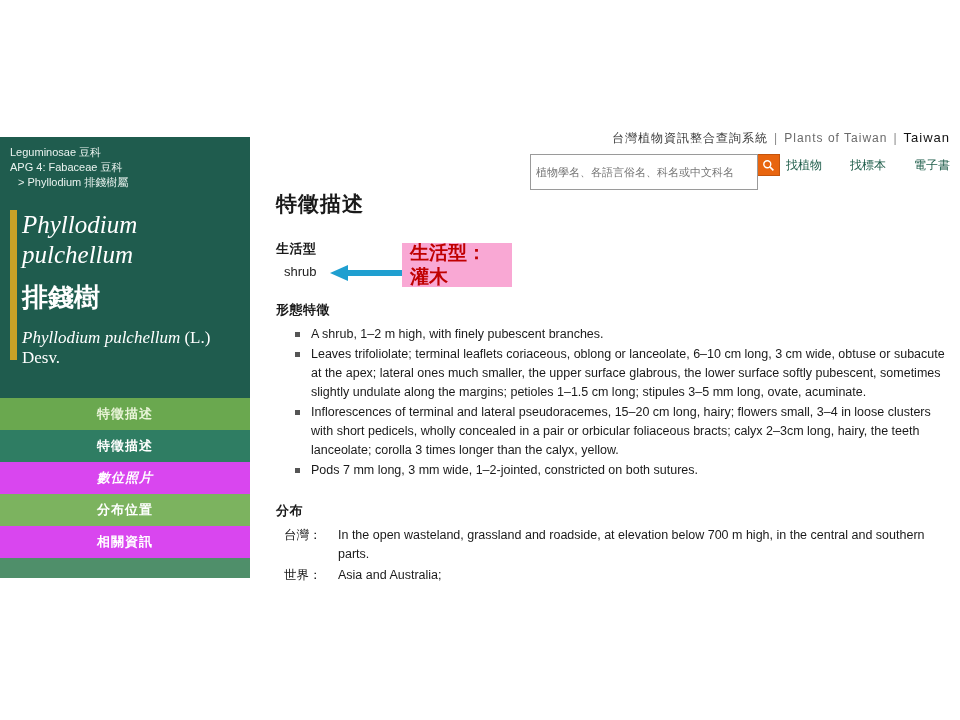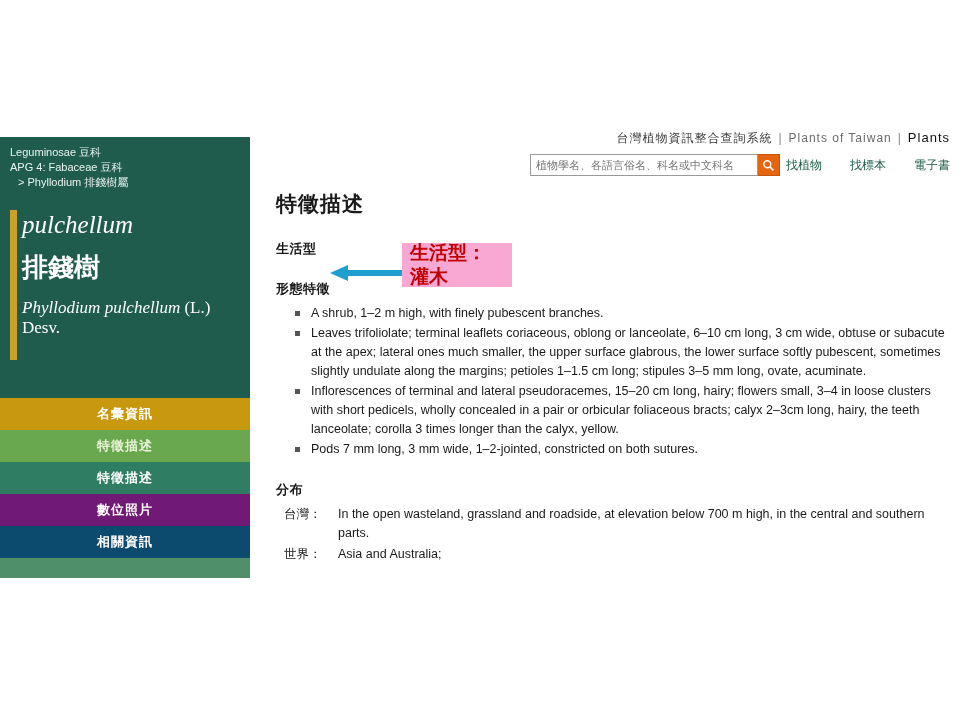--- a/index.html
+++ b/index.html
@@ -79,23 +79,23 @@
     text-align: center;
     font-size: 13px;
     font-weight: 700;
     letter-spacing: 1px;
     color: #ffffff;
     cursor: pointer;
   }
   .m0 { background: #c8980f; }
   .m1 { background: #6aa84f; color:#e9f4d8; }
   .m2 { background: #2f7d63; }
-  .m3 { background: #701a75; }
+  .m3 { background: #d946ef; font-style: italic; }
   .m4 { background: #7cb35f; }
-  .m5 { background: #0c4a6e; }
+  .m5 { background: #d946ef; }
   .menu-pad { height: 20px; background: #4f8f6a; }
 
   
   #topbar {
     position: absolute;
     left: 530px;
     top: 130px;
     width: 420px;
   }
   .brand-line {
@@ -110,21 +110,21 @@
   .brand-english { font-size: 13px; color: #111; letter-spacing: 1px; }
 
   .search-row {
     margin-top: 7px;
     display: flex;
     align-items: stretch;
     height: 22px;
   }
   .search-input {
     width: 245px;
-    height: 22px;
+    height: 36px;
     box-sizing: border-box;
     border: 1px solid #9a9a9a;
     background: #ffffff;
     font-size: 11px;
     color: #666;
     padding: 0 5px;
     outline: none;
     font-family: "Liberation Sans", sans-serif;
   }
   .search-btn {
@@ -253,40 +253,41 @@
   <div id="sidebar">
 
     <div class="taxon-path">
       <div>Leguminosae 豆科</div>
       <div>APG 4: Fabaceae 豆科</div>
       <div class="indent">&gt; Phyllodium 排錢樹屬</div>
     </div>
 
     <div class="name-block">
       <div class="name-bar"></div>
+      <div class="sci-name">Phyllodium</div>
       <div class="sci-name">pulchellum</div>
       <div class="cn-name">排錢樹</div>
       <div class="full-name">
         <em>Phyllodium pulchellum</em><span> (L.) Desv.</span>
       </div>
     </div>
 
     <div class="menu">
-      <div class="menu-item m0">名彙資訊</div>
       <div class="menu-item m1">特徵描述</div>
       <div class="menu-item m2">特徵描述</div>
       <div class="menu-item m3">數位照片</div>
+      <div class="menu-item m4">分布位置</div>
       <div class="menu-item m5">相關資訊</div>
       <div class="menu-pad"></div>
     </div>
   </div>
 
   <div id="topbar">
     <div class="brand-line">
-      <span>台灣植物資訊整合查詢系統</span><span class="sep">|</span><span class="brand-en">Plants of Taiwan</span><span class="sep">|</span><span class="brand-english">Plants</span>
+      <span>台灣植物資訊整合查詢系統</span><span class="sep">|</span><span class="brand-en">Plants of Taiwan</span><span class="sep">|</span><span class="brand-english">Taiwan</span>
     </div>
 
     <div class="search-row">
       <input class="search-input" type="text" placeholder="植物學名、各語言俗名、科名或中文科名" style="">
       <div class="search-btn">
         <svg width="13" height="13" viewBox="0 0 16 16">
           <circle cx="6.5" cy="6.5" r="4.3" fill="none" stroke="#ffffff" stroke-width="1.7"></circle>
           <line x1="9.7" y1="9.7" x2="14" y2="14" stroke="#ffffff" stroke-width="1.9"></line>
         </svg>
       </div>
@@ -295,20 +296,21 @@
         <span class="nav-link">找標本</span>
         <span class="nav-link">電子書</span>
       </div>
     </div>
   </div>
 
   <div id="content">
     <h1 class="page-title">特徵描述</h1>
 
     <h2 class="section">生活型</h2>
+    <div class="lifeform-value">shrub</div>
 
     <h2 class="section">形態特徵</h2>
     <ul class="features">
       <li>A shrub, 1–2 m high, with finely pubescent branches.</li>
       <li>Leaves trifoliolate; terminal leaflets coriaceous, oblong or lanceolate, 6–10 cm long, 3 cm wide, obtuse or subacute at the apex; lateral ones much smaller, the upper surface glabrous, the lower surface softly pubescent, sometimes slightly undulate along the margins; petioles 1–1.5 cm long; stipules 3–5 mm long, ovate, acuminate.</li>
       <li>Inflorescences of terminal and lateral pseudoracemes, 15–20 cm long, hairy; flowers small, 3–4 in loose clusters with short pedicels, wholly concealed in a pair or orbicular foliaceous bracts; calyx 2–3cm long, hairy, the teeth lanceolate; corolla 3 times longer than the calyx, yellow.</li>
       <li>Pods 7 mm long, 3 mm wide, 1–2-jointed, constricted on both sutures.</li>
     </ul>
 
     <h2 class="section">分布</h2>

